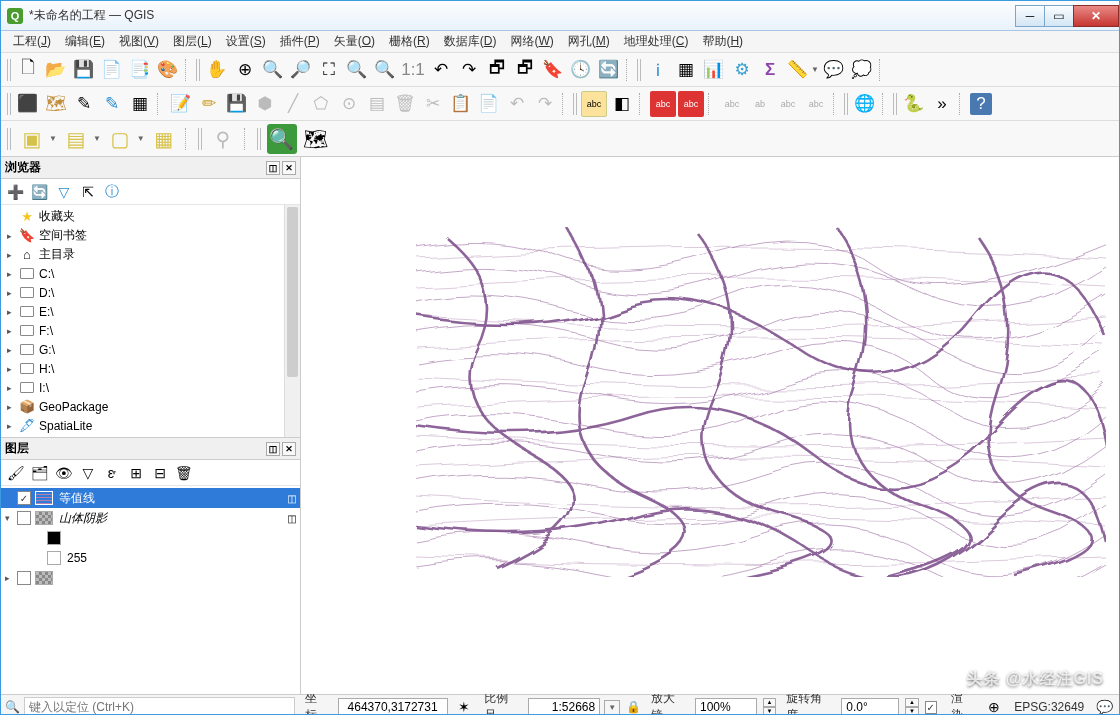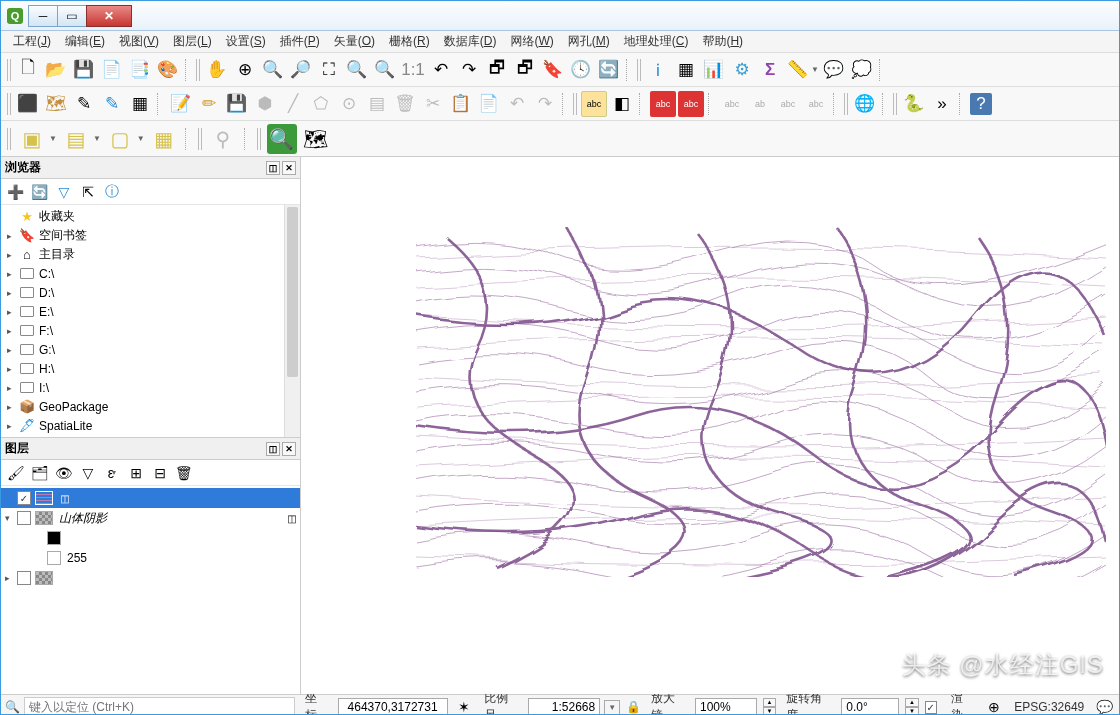--- a/index.html
+++ b/index.html
@@ -44,29 +44,30 @@
 .canvas{flex:1;background:#fff;position:relative;overflow:hidden}
 .contour-svg{position:absolute;left:115px;top:70px;width:690px;height:350px}
 .statusbar{height:25px;border-top:1px solid #ccc;display:flex;align-items:center;padding:0 4px;gap:6px;background:#f5f5f5}
 .locator{flex:0 0 290px;display:flex;align-items:center;gap:4px;height:20px}
 .locator input{flex:1;height:20px;border:1px solid #ccc;padding:0 4px;background:#fff}
 .sb-label{color:#333;padding:0 4px}
 .sb-input{height:19px;border:1px solid #aaa;padding:0 4px;background:#fff;text-align:center}
 .sb-spin{width:14px;display:flex;flex-direction:column}
 .sb-spin span{height:9px;border:1px solid #aaa;text-align:center;font-size:6px;line-height:7px;background:#f8f8f8;cursor:pointer}
 .lock{color:#999;font-size:12px}
-.watermark{position:absolute;right:15px;bottom:13px;color:rgba(255,255,255,.75);font-size:24px;font-weight:400;text-shadow:0 1px 3px rgba(0,0,0,.6);letter-spacing:1px}
+.watermark{position:absolute;right:15px;bottom:4px;color:rgba(255,255,255,.75);font-size:16px;font-weight:700;text-shadow:0 1px 3px rgba(0,0,0,.6);letter-spacing:1px}
 .scrollbar-track{position:absolute;right:0;top:0;bottom:0;width:16px;background:#f0f0f0;border-left:1px solid #ddd}
 .scrollbar-thumb{position:absolute;left:2px;right:2px;top:2px;height:170px;background:#cdcdcd;border-radius:2px}
 </style>
 </head>
 <body>
 
 <div class="titlebar">
   <div class="q-icon">Q</div>
+  <div class="titlebar-text">*未命名的工程 — QGIS</div>
   <div class="win-btns">
     <div class="win-btn">─</div>
     <div class="win-btn">▭</div>
     <div class="win-btn close">
         <b>✕</b>
       </div>
   </div>
 </div>
 
 <div class="menubar">
@@ -298,20 +299,21 @@
         <span class="ptb-btn">ε<span class="drop-arrow">▾</span></span>
         <span class="ptb-btn">⊞</span>
         <span class="ptb-btn">⊟</span>
         <span class="ptb-btn">🗑</span>
       </div>
       <div class="tree">
         <div class="layer-row selected">
           <span class="tree-arrow"></span>
           <span class="cb">✓</span>
           <span class="layer-swatch" style="background:repeating-linear-gradient(0deg,#b67dad 0 1px,transparent 1px 3px);border-color:#fff"></span>
+          <span class="layer-label">等值线</span>
           <span class="in-edit-badge">◫</span>
         </div>
         <div class="layer-row">
           <span class="tree-arrow">▾</span>
           <span class="cb"></span>
           <span class="layer-swatch" style="background:repeating-conic-gradient(#888 0 25%,#bbb 0 50%) 0 0/6px 6px"></span>
           <span class="layer-label" style="font-style:italic">山体阴影</span>
           <span class="in-edit-badge">◫</span>
         </div>
         <div class="layer-row" style="padding-left:46px">

